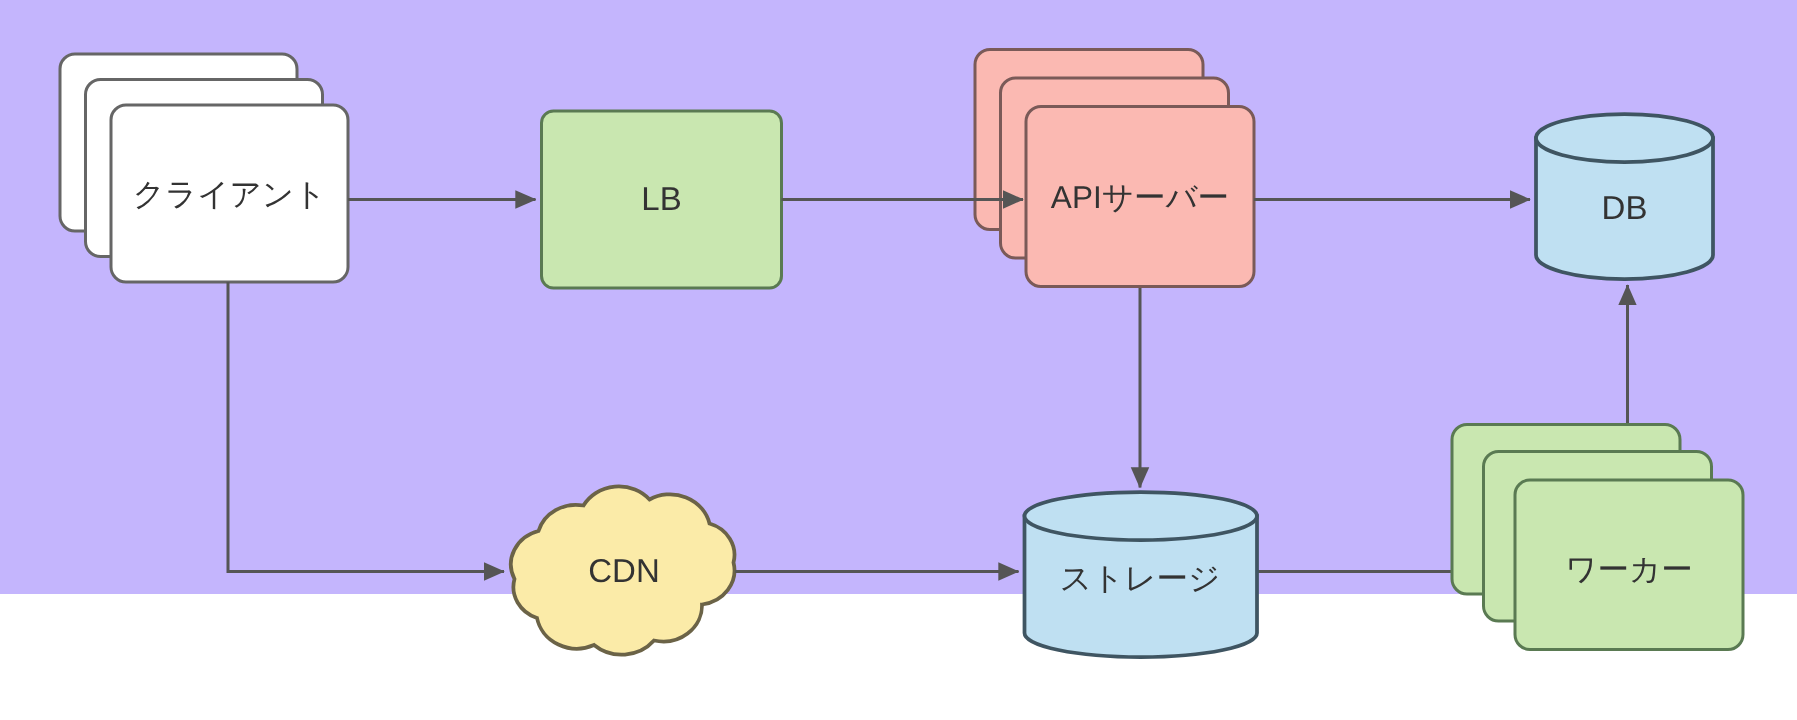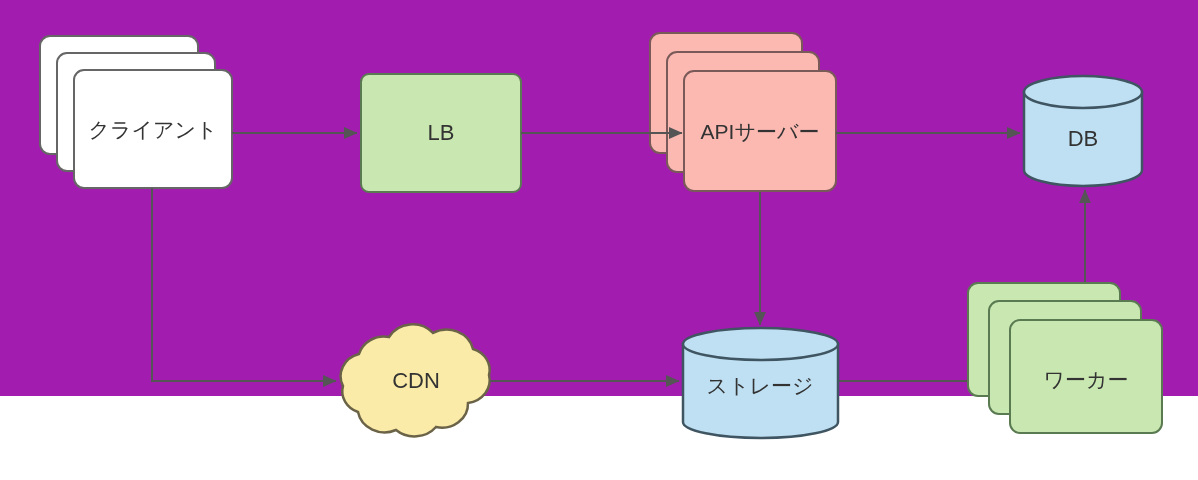--- a/index.html
+++ b/index.html
@@ -10,21 +10,21 @@
   body {
     width: 1198px;
     height: 480px;
     overflow: hidden;
     font-family: "Liberation Sans", "DejaVu Sans", sans-serif;
   }
   #diagram-root {
     position: relative;
     width: 1198px;
     height: 396px;
-    background: #a21caf;
+    background: #c4b5fd;
   }
   svg.diagram-canvas {
     display: block;
     width: 1198px;
     height: 480px;
   }
   .node-label {
     font-family: "Liberation Sans", "DejaVu Sans", sans-serif;
     font-size: 21px;
     fill: #333333;

